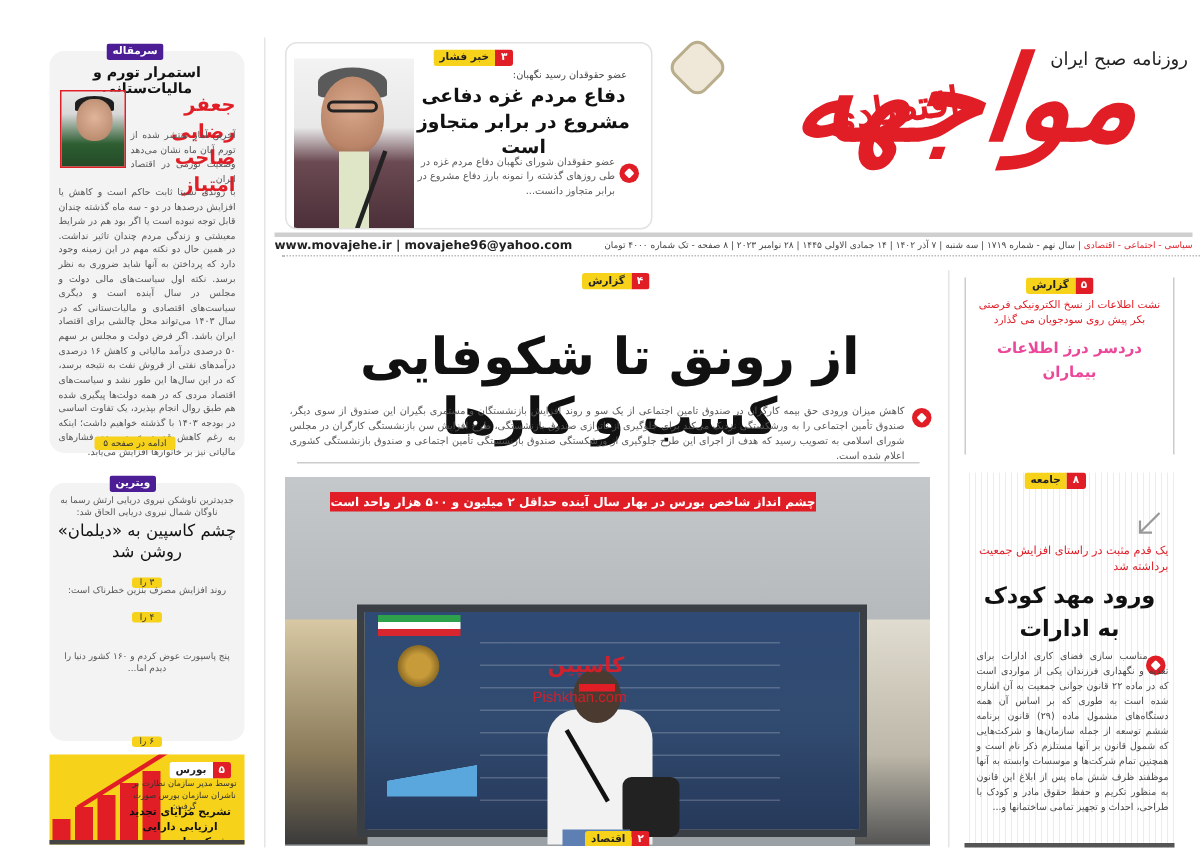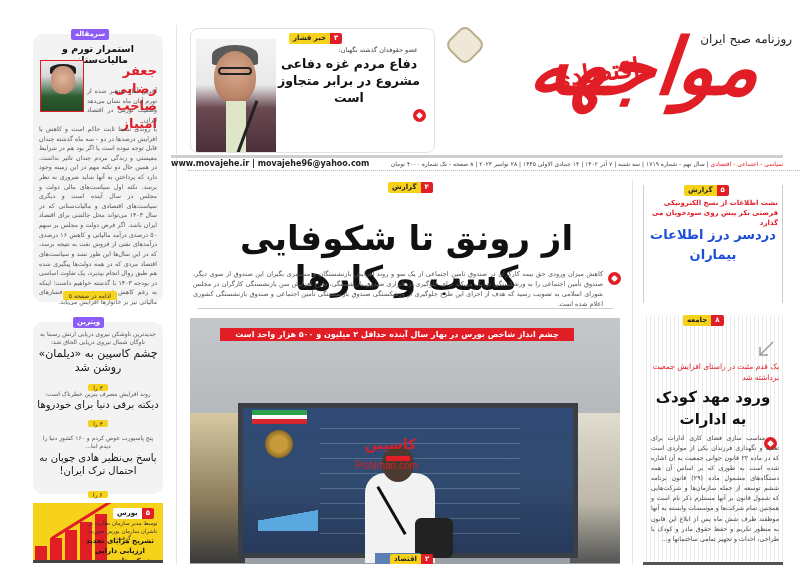--- a/index.html
+++ b/index.html
@@ -25,31 +25,31 @@
     .top-lead .photo .face { position: absolute; left: 18px; top: 12px; width: 42px; height: 52px; border-radius: 50% 50% 45% 45%;
       background: radial-gradient(circle at 50% 40%, #d9a88c 0%, #b98468 70%, #8a5f4a 100%); }
     .top-lead .photo .hair { position: absolute; left: 16px; top: 6px; width: 46px; height: 20px; border-radius: 50% 50% 10% 10%; background: #5a5a5a; }
     .top-lead .photo .glasses { position:absolute; left: 22px; top: 28px; width: 34px; height: 8px; border: 2px solid #222; border-radius: 4px; }
     .top-lead .photo .mic { position:absolute; left: 50px; top: 60px; width: 3px; height: 55px; background:#222; transform: rotate(20deg); }
     .top-lead .photo .shirt { position:absolute; left: 30px; top: 62px; width: 20px; height: 53px; background: #dfe6c8; }
 
     .tag { display: inline-flex; align-items: center; height: 11px; font-size: 7px; font-weight: bold; border-radius: 2px; overflow: hidden; }
     .tag .tag-label { background: #f7d21b; color: #222; padding: 0 4px; height: 11px; line-height: 11px; }
     .tag .tag-num { background: #e11d26; color: #fff; padding: 0 4px; height: 11px; line-height: 11px; }
-    .tag.red .tag-label { background: #8b5cf6; color: #fff; }
+    .tag.red .tag-label { background: #4c1d95; color: #fff; }
 
     .top-lead .tag { position: absolute; left: 98px; top: 4px; }
     .top-lead .kicker { position: absolute; right: 16px; top: 17px; font-size: 6.5px; color: #444; }
     .top-lead .headline { position: absolute; right: 10px; top: 27px; width: 150px; font-size: 12.5px; font-weight: bold; text-align: center; line-height: 1.35; color: #111; }
     .top-lead .lead-icon { position: absolute; right: 8px; top: 80px; width: 13px; height: 13px; border-radius: 50%; background: #e11d26; }
     .top-lead .lead-icon::after { content: ""; position:absolute; left:4px; top:4px; width:5px; height:5px; background:#fff; border-radius:1px; transform: rotate(45deg); }
     .top-lead .lead-text { position: absolute; right: 24px; top: 75px; width: 135px; font-size: 6.5px; color: #555; line-height: 1.45; text-align: right; }
 
     
-    .info-strip { left: 171px; top: 155px; width: 612px; height: 14px; border-top: 3px solid #cfcfcf; }
+    .info-strip { left: 183px; top: 155px; width: 612px; height: 14px; border-top: 3px solid #cfcfcf; }
     .info-strip .info-left { position: absolute; left: 0; top: 1px; font-size: 8px; font-weight: bold; color: #222; direction: ltr; font-family: "DejaVu Sans", sans-serif; }
     .info-strip .info-right { position: absolute; right: 0; top: 2px; font-size: 6px; color: #444; white-space: nowrap; }
     .info-strip .info-right .cat { color: #e11d26; }
     .info-dots { left: 188px; top: 170px; width: 612px; height: 3px; border-top: 1px dotted #bbb; }
 
     
     .editorial { left: 33px; top: 34px; width: 130px; height: 268px; background: #f3f3f3; border-radius: 10px; }
     .editorial .tag { position: absolute; left: 38px; top: -5px; }
     .editorial .title { position: absolute; right: 6px; top: 9px; width: 118px; font-size: 9.5px; font-weight: bold; text-align: center; color: #111; }
     .editorial .author-photo { position: absolute; left: 7px; top: 26px; width: 44px; height: 52px; border: 1px solid #e11d26;
@@ -101,32 +101,32 @@
     .photo-story .board-line { position: absolute; left: 130px; height: 1px; background: rgba(255,255,255,0.2); width: 200px; }
     .photo-story .flag { position: absolute; left: 62px; top: 92px; width: 55px; height: 14px; background: linear-gradient(180deg, #2da14b 33%, #ffffff 33%, #ffffff 66%, #d8262e 66%); }
     .photo-story .seal { position: absolute; left: 75px; top: 112px; width: 28px; height: 28px; border-radius: 50%; background: radial-gradient(circle, #c89b3a 40%, #8a6a24 70%, #2f4a74 72%); }
     .photo-story .chart-area { position: absolute; left: 68px; top: 185px; width: 60px; height: 28px; background: linear-gradient(170deg, transparent 45%, #5aa7dd 46%); }
     .photo-story .person-body { position: absolute; left: 175px; top: 155px; width: 70px; height: 90px; background: #f2f2f2; border-radius: 20px 20px 0 0; }
     .photo-story .person-head { position: absolute; left: 192px; top: 128px; width: 32px; height: 36px; border-radius: 50%; background: #4a3a30; }
     .photo-story .person-band { position: absolute; left: 196px; top: 138px; width: 24px; height: 5px; background: #e11d26; }
     .photo-story .bag { position: absolute; left: 225px; top: 200px; width: 38px; height: 40px; background: #222; border-radius: 6px; }
     .photo-story .strap { position: absolute; left: 200px; top: 165px; width: 3px; height: 55px; background: #111; transform: rotate(-30deg); }
     .photo-story .pants { position: absolute; left: 185px; top: 235px; width: 45px; height: 15px; background: #5d7fb4; }
-    .photo-story .kicker-bar { position: absolute; left: 30px; top: 10px; width: 354px; height: 13px; background: #e11d26; color: #fff; font-size: 8px; font-weight: bold; text-align: center; line-height: 13px; }
+    .photo-story .kicker-bar { position: absolute; left: 30px; top: 10px; width: 324px; height: 13px; background: #e11d26; color: #fff; font-size: 8px; font-weight: bold; text-align: center; line-height: 13px; }
     .photo-story .headline { position: absolute; left: 20px; top: 24px; width: 390px; text-align: center; font-size: 26px; font-weight: bold; color: #fff; line-height: 1.15;
       text-shadow: 0 0 2px #000, 1px 1px 2px #000, -1px -1px 2px #000, 1px -1px 2px #000, -1px 1px 2px #000; }
     .photo-story .wm-text { position: absolute; left: 165px; top: 142px; font-size: 10px; color: #e11d26; font-family: "Liberation Sans", sans-serif; direction: ltr; opacity: 0.9; }
     .photo-story .wm-logo { position: absolute; left: 175px; top: 118px; font-size: 14px; color: #e11d26; font-weight: bold; opacity: 0.9; }
     .photo-story .tag { position: absolute; left: 200px; top: 236px; }
 
     
     .data-leak { left: 643px; top: 185px; width: 140px; height: 118px; border-left: 1px solid #ccc; border-right: 1px solid #ccc; }
     .data-leak .tag { position: absolute; left: 40px; top: 0; }
-    .data-leak .kicker { position: absolute; right: 4px; top: 14px; width: 130px; text-align: right; font-size: 7px; color: #e11d26; font-weight: bold; line-height: 1.4; }
-    .data-leak .headline { position: absolute; right: 4px; top: 40px; width: 130px; text-align: center; font-size: 13px; font-weight: bold; color: #1d4ed8; line-height: 1.55; }
+    .data-leak .kicker { position: absolute; right: 4px; top: 14px; width: 130px; text-align: center; font-size: 7px; color: #e11d26; font-weight: normal; line-height: 1.4; }
+    .data-leak .headline { position: absolute; right: 4px; top: 40px; width: 130px; text-align: center; font-size: 10px; font-weight: bold; color: #ec4899; line-height: 1.55; }
 
     
     .kinder { left: 643px; top: 315px; width: 140px; height: 250px;
       background: repeating-linear-gradient(90deg, #ffffff 0px, #ffffff 3px, #ececec 3px, #ececec 4px); }
     .kinder .tag { position: absolute; left: 40px; top: 0; }
     .kinder .arrow-icon { position: absolute; left: 115px; top: 26px; width: 16px; height: 16px; }
     .kinder .kicker { position: absolute; right: 4px; top: 47px; width: 130px; font-size: 7.5px; color: #e11d26; font-weight: normal; line-height: 1.4; }
     .kinder .headline { position: absolute; right: 4px; top: 72px; width: 132px; text-align: center; font-size: 15px; font-weight: bold; color: #111; line-height: 1.45; }
     .kinder .lead-icon { position: absolute; right: 6px; top: 122px; width: 13px; height: 13px; border-radius: 50%; background: #e11d26; }
     .kinder .lead-icon::after { content: ""; position:absolute; left:4px; top:4px; width:5px; height:5px; background:#fff; border-radius:1px; transform: rotate(45deg); }
@@ -154,23 +154,24 @@
     <div class="hair"></div>
     <div class="face"></div>
     <div class="glasses"></div>
     <div class="shirt"></div>
     <div class="mic"></div>
   </div>
   <div class="tag">
     <span class="tag-num">۳</span>
     <span class="tag-label">خبر فشار</span>
   </div>
-  <div class="kicker">عضو حقوقدان گذشته نگهبان:</div>
+  <div class="kicker">عضو حقوقدان رسید نگهبان:</div>
   <div class="headline">دفاع مردم غزه دفاعی مشروع در برابر متجاوز است</div>
   <div class="lead-icon"></div>
+  <div class="lead-text">عضو حقوقدان شورای نگهبان دفاع مردم غزه در طی روزهای گذشته را نمونه بارز دفاع مشروع در برابر متجاوز دانست...</div>
 </div>
 
 <div class="abs info-strip">
   <div class="info-left">
     <span>www.movajehe.ir</span> | <span>movajehe96@yahoo.com</span>
   </div>
   <div class="info-right">
     <span class="cat">سیاسی - اجتماعی - اقتصادی</span> | <span>سال نهم - شماره ۱۷۱۹ | سه شنبه | ۷ آذر ۱۴۰۲ | ۱۴ جمادی الاولی ۱۴۴۵ | ۲۸ نوامبر ۲۰۲۳ | ۸ صفحه - تک شماره ۴۰۰۰ تومان</span>
   </div>
 </div>
@@ -198,26 +199,24 @@
   <div class="tag red">
     <span class="tag-label">ویترین</span>
   </div>
   <div class="brief-item" style="top:8px">
     <div class="kicker">جدیدترین ناوشکن نیروی دریایی ارتش رسما به ناوگان شمال نیروی دریایی الحاق شد:</div>
     <div class="headline">چشم کاسپین به «دیلمان» روشن شد</div>
     <div class="page">۳ را</div>
   </div>
   <div class="brief-item" style="top:68px">
     <div class="kicker">روند افزایش مصرف بنزین خطرناک است:</div>
-    <div class="headline small">دیکته برقی دنیا برای خودروها</div>
     <div class="page">۴ را</div>
   </div>
   <div class="brief-item" style="top:112px">
     <div class="kicker">پنج پاسپورت عوض کردم و ۱۶۰ کشور دنیا را دیدم اما...</div>
-    <div class="headline small">پاسخ بی‌نظیر هادی چوپان به احتمال ترک ایران!</div>
   </div>
 </div>
 <div class="abs bottom-page-tag">۶ را</div>
 
 <div class="abs bourse">
   <div class="bar" style="left:2px;height:14px"></div>
   <div class="bar" style="left:17px;height:22px"></div>
   <div class="bar" style="left:32px;height:30px"></div>
   <div class="bar" style="left:47px;height:38px"></div>
   <div class="bar" style="left:62px;height:46px"></div>

